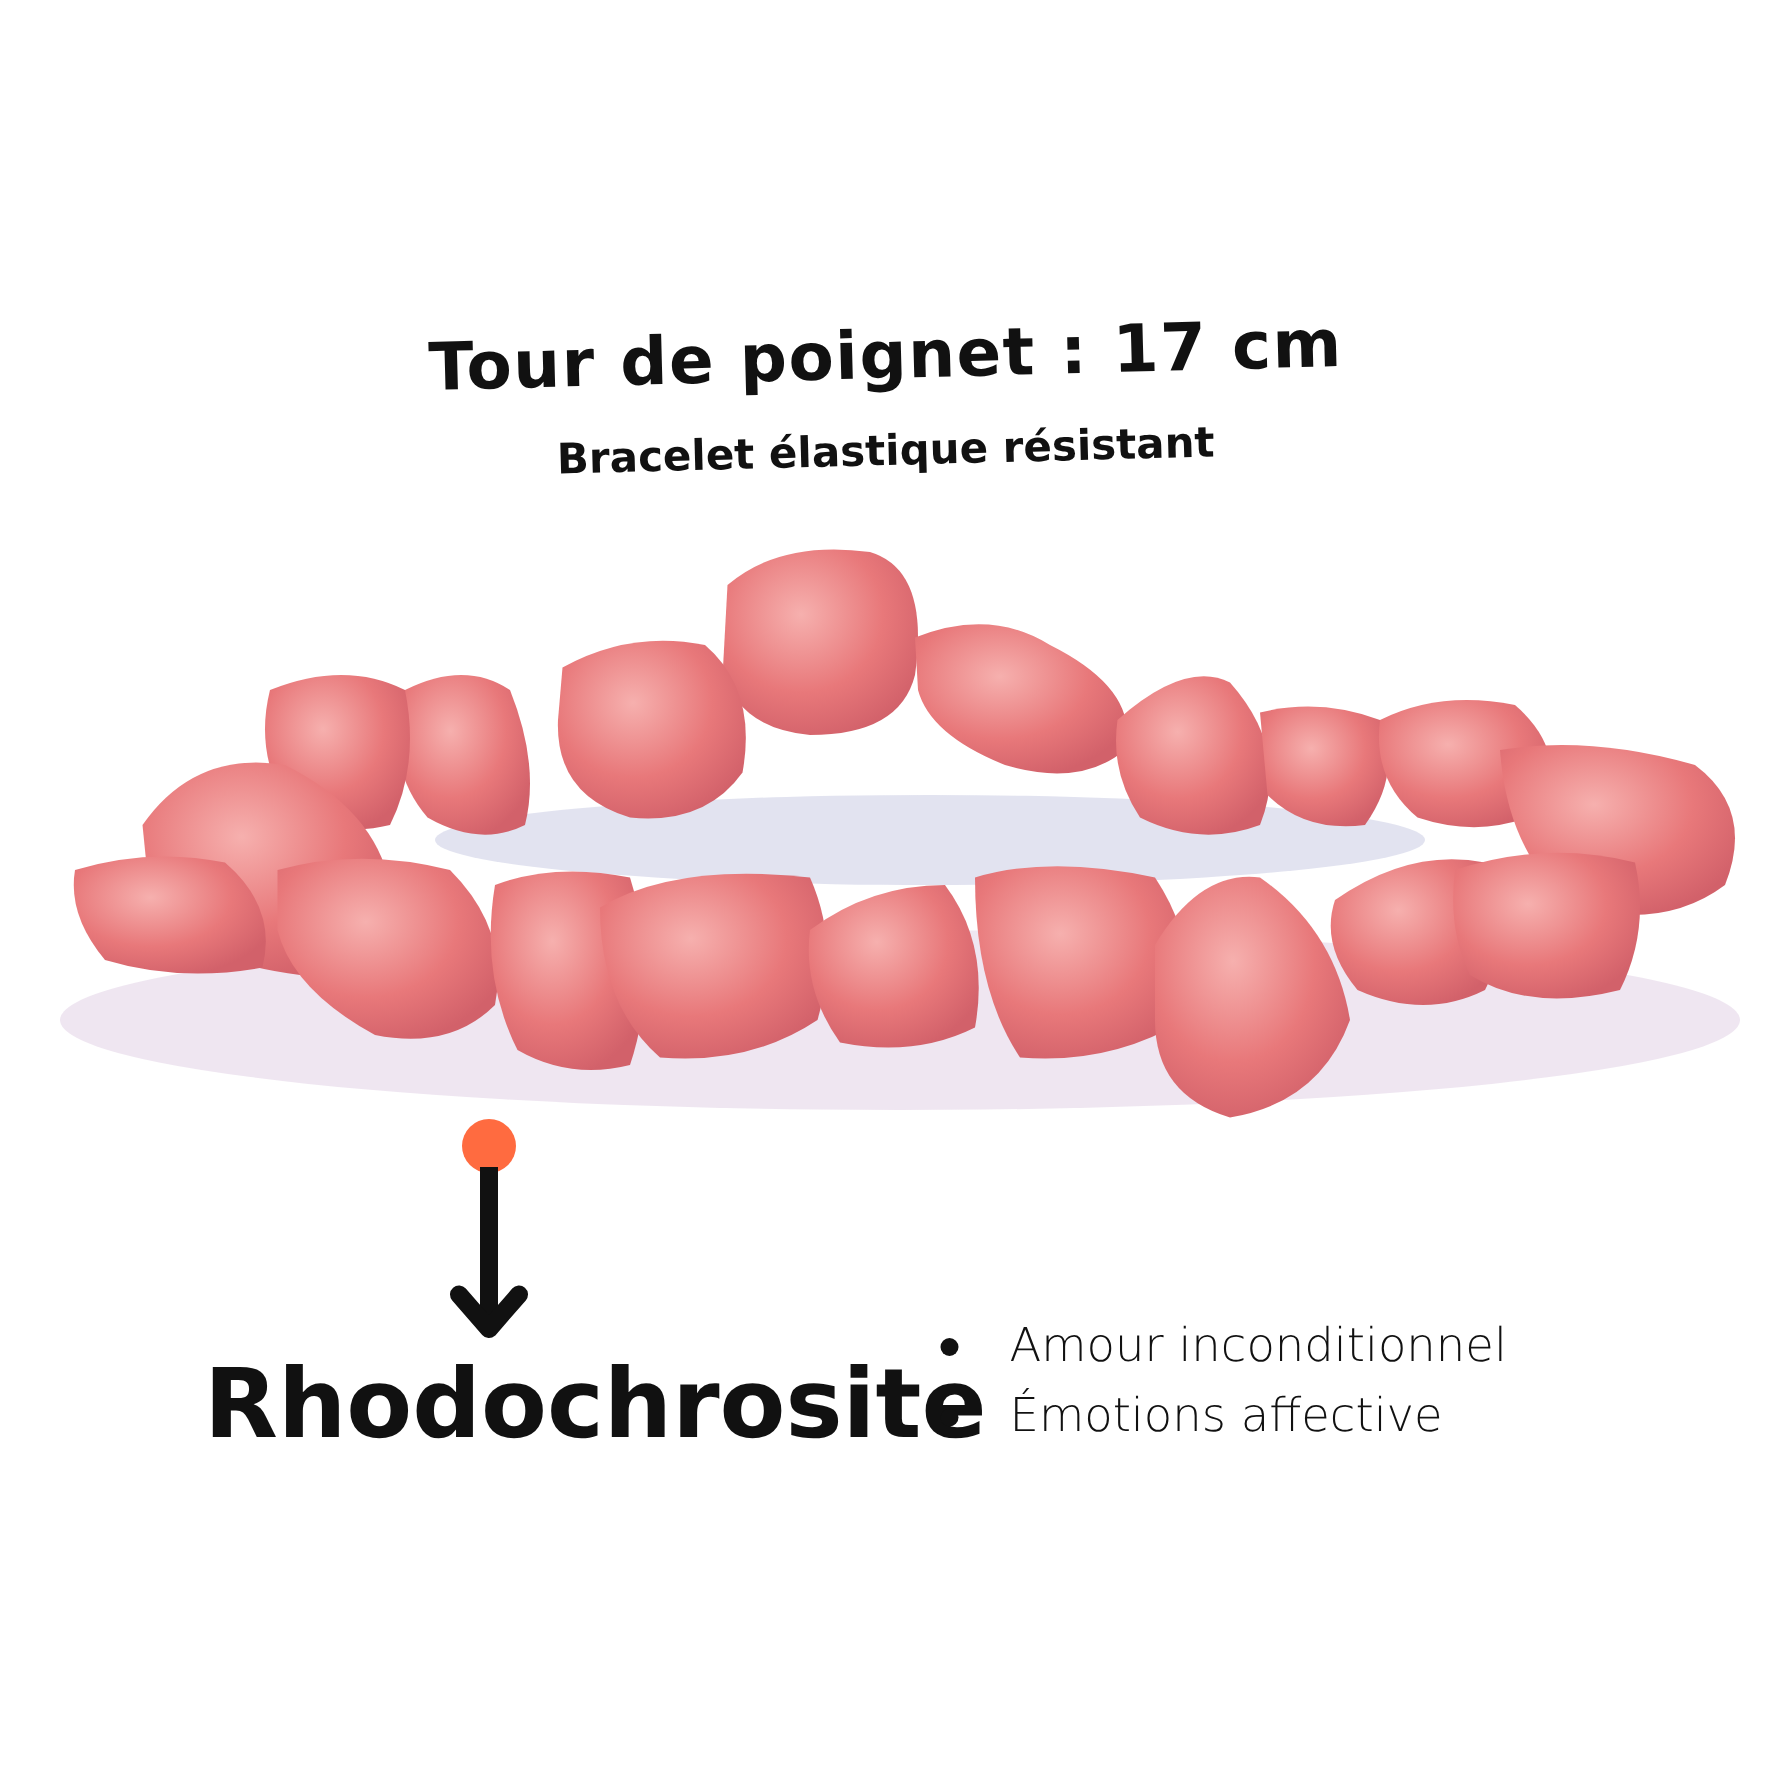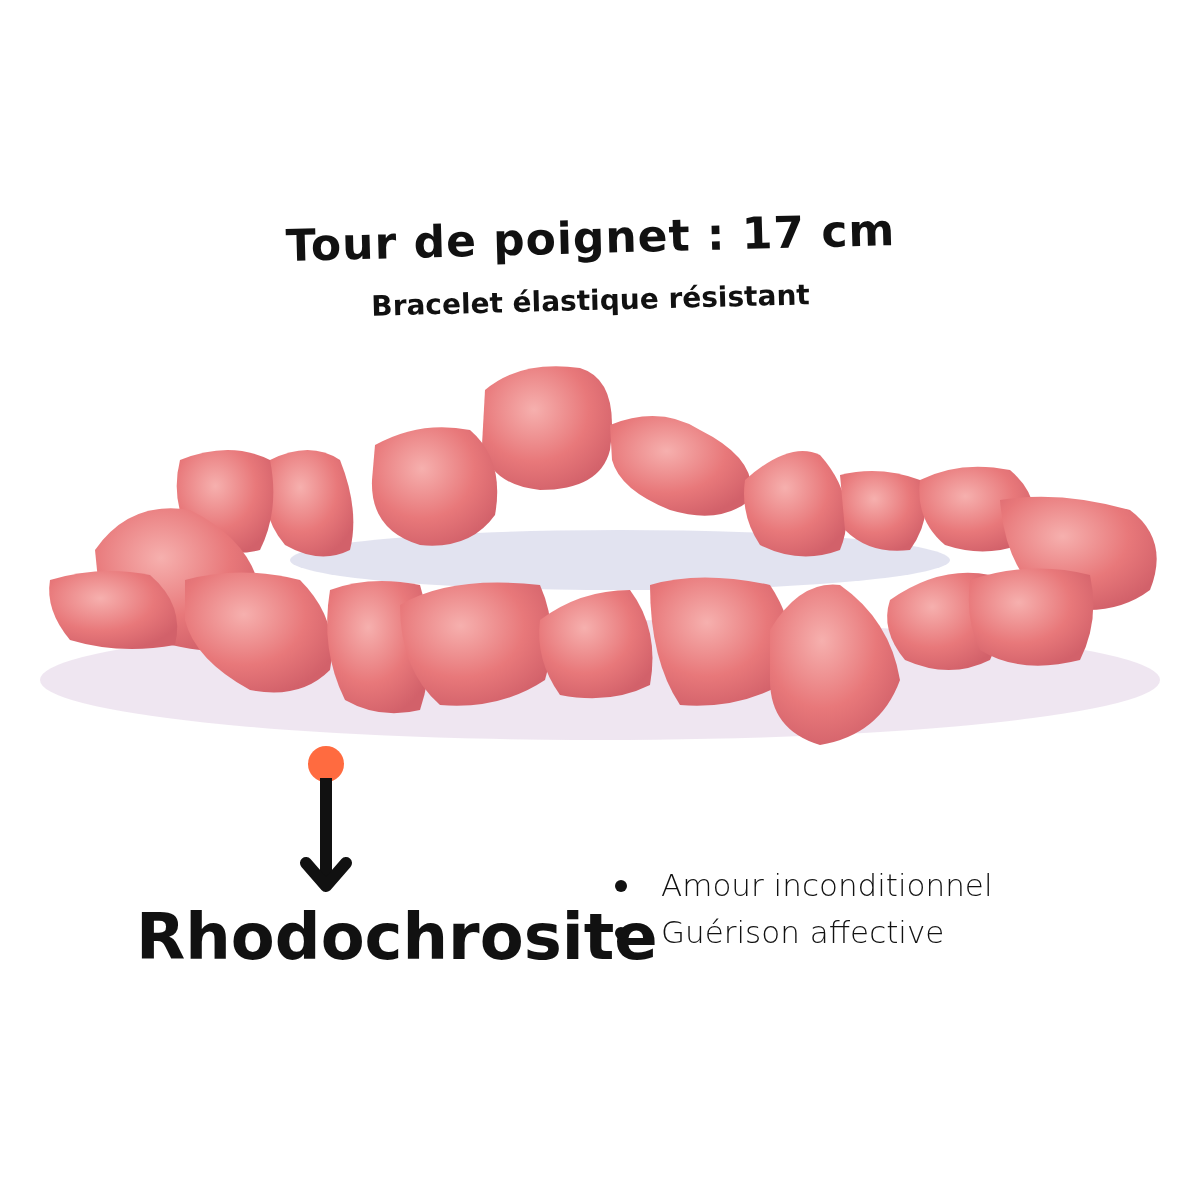--- a/index.html
+++ b/index.html
@@ -7,21 +7,21 @@
          font-family:"DejaVu Sans", sans-serif; color:#111; }
   .title { position:absolute; left:0; width:100%; text-align:center; top:212px;
            font-size:44px; font-weight:bold; transform:rotate(-1.5deg); letter-spacing:1px; }
   .subtitle { position:absolute; left:0; width:100%; text-align:center; top:284px;
            font-size:28px; font-weight:bold; transform:rotate(-1.5deg); }
   .bracelet { position:absolute; left:0; top:350px; width:1181px; height:420px; }
   .marker-dot { position:absolute; left:308px; top:746px; width:36px; height:36px;
                 border-radius:50%; }
   .arrow { position:absolute; left:298px; top:778px; width:60px; height:120px; }
   .stone-name { position:absolute; left:136px; top:900px; font-size:64px; font-weight:bold; }
-  .props { position:absolute; left:615px; top:862px; list-style:none; margin:0; padding:0; }
+  .props { position:absolute; left:615px; top:862px; list-style:none; margin:12px; padding:0; }
   .props li { font-size:31px; line-height:47px; font-family:"DejaVu Sans", sans-serif;
               font-weight:300; display:flex; align-items:center; }
   .bullet { display:inline-block; width:12px; height:12px; border-radius:50%; background:#111;
             margin-right:34px; }
 </style>
 </head>
 <body>
 
 <div class="title">Tour de poignet : 17 cm</div>
 <div class="subtitle">Bracelet élastique résistant</div>
@@ -72,15 +72,15 @@
 
 <div class="stone-name">Rhodochrosite</div>
 
 <ul class="props">
   <li>
       <span class="bullet"></span>
       <span>Amour inconditionnel</span>
     </li>
   <li>
       <span class="bullet"></span>
-      <span>Guérison affective</span>
+      <span>Émotions affective</span>
     </li>
 </ul>
 
 </body></html>

